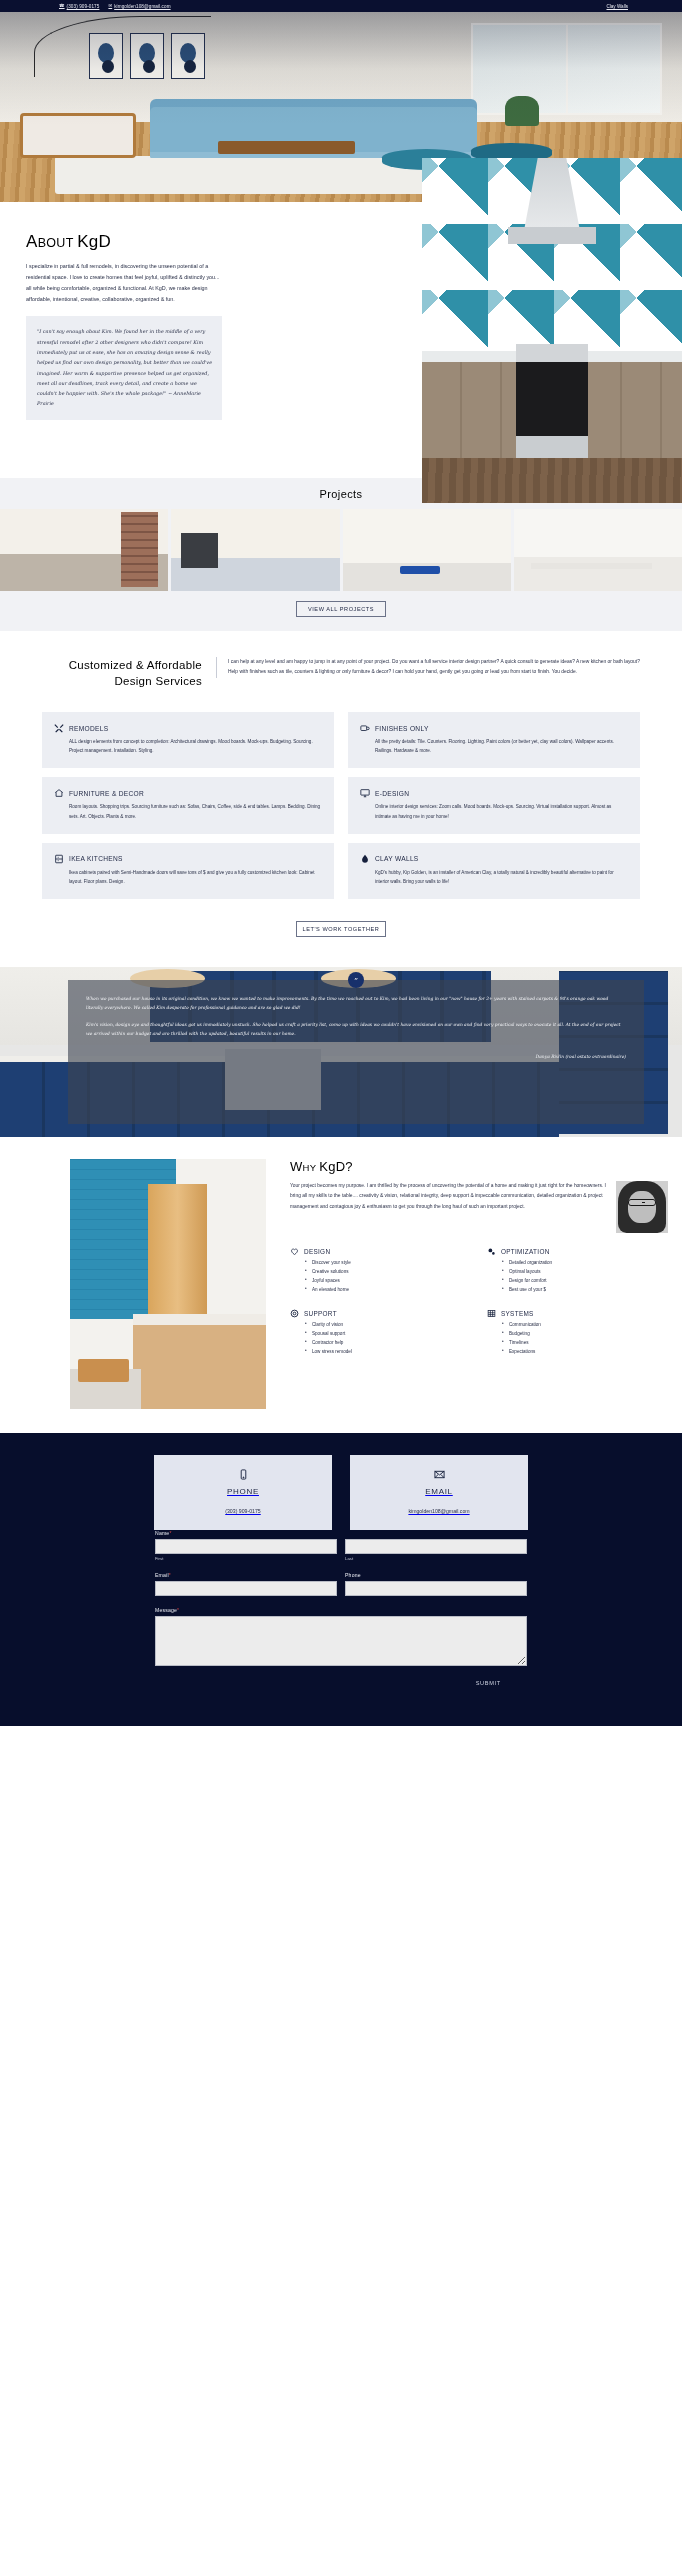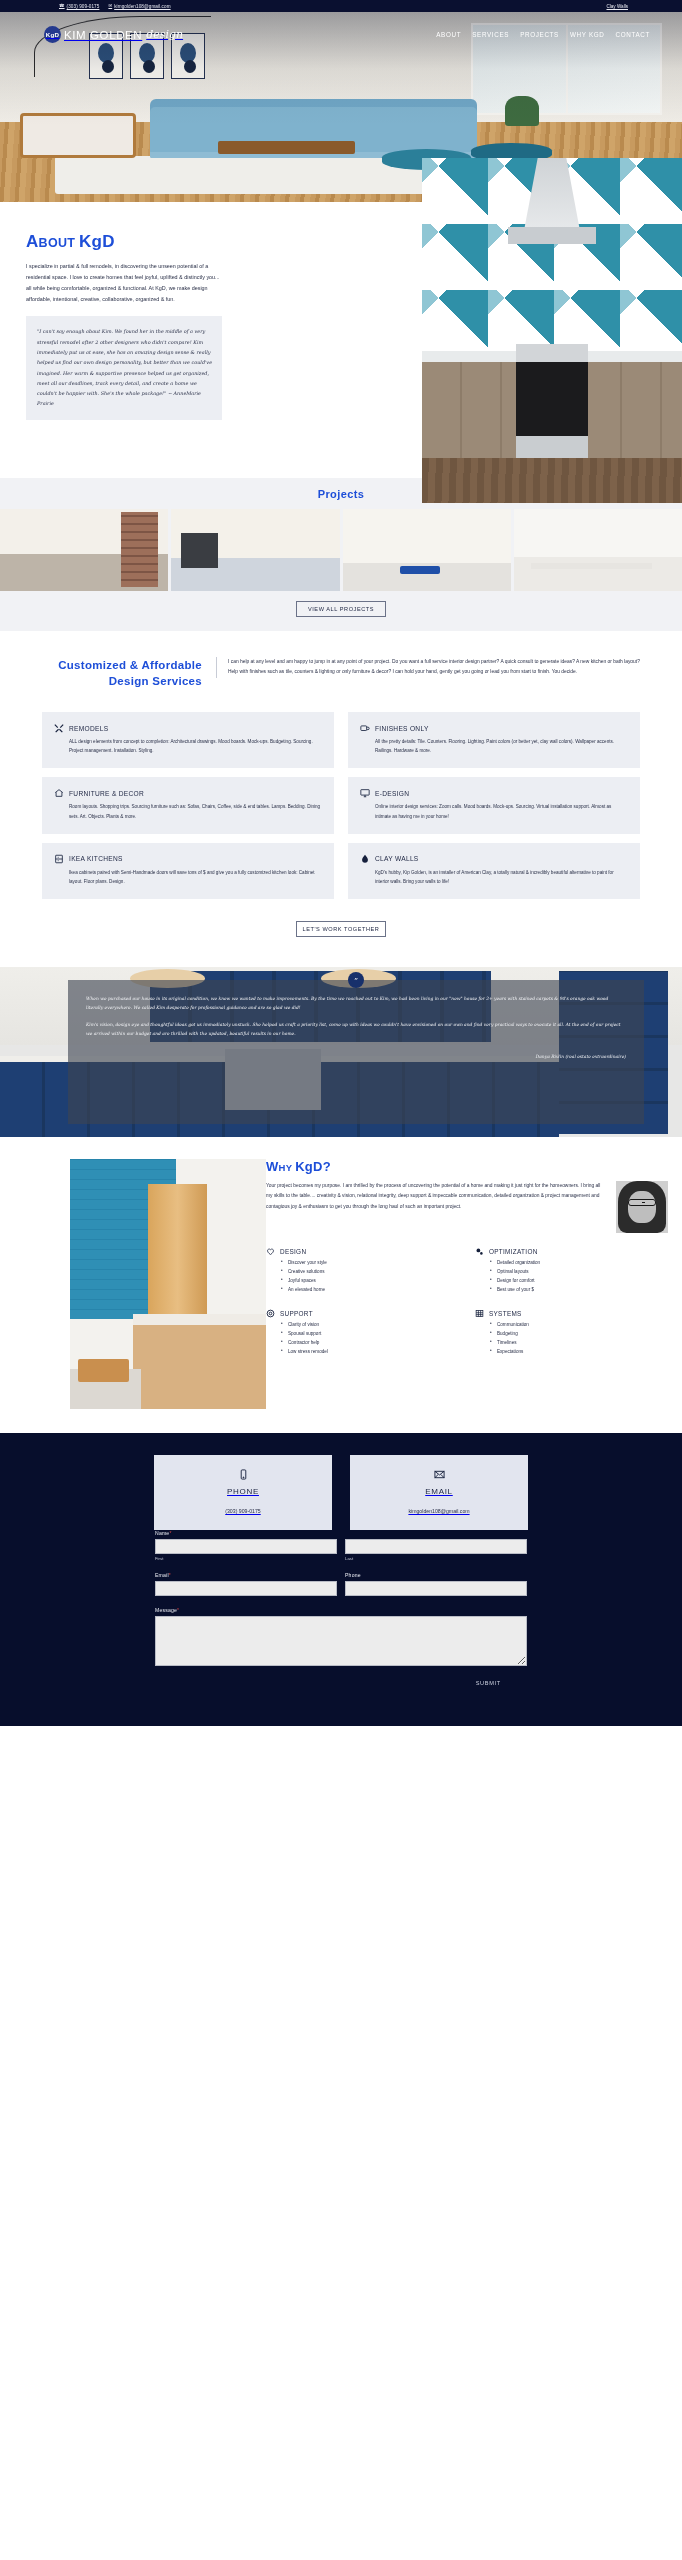--- a/index.html
+++ b/index.html
@@ -82,21 +82,21 @@
   .logo-text { color: #ffffff; font-size: 11.5px; letter-spacing: .6px; font-weight: 300; white-space: nowrap; }
   .logo-script { color: #ffffff; font-size: 11px; font-style: italic; font-family: "DejaVu Serif", serif; margin-left: 1px; }
   .nav { margin-left: auto; display: flex; gap: 11px; margin-right: 10px; }
   .nav a { color: #ffffff; font-size: 6.3px; letter-spacing: .65px; text-decoration: none; white-space: nowrap; }
 
   
   .about { position: relative; padding: 30px 0 58px 0; background:#fff; }
   .about-inner { width: 300px; margin-left: 26px; }
   .h-serif {
     font-family: "Liberation Sans", sans-serif;
-    font-weight: 700; color: #1d4ed8; letter-spacing: .3px;
+    font-weight: 400; color: #000000; letter-spacing: .3px;
   }
   .about-title { font-size: 17px; margin-bottom: 9px; }
   .about-title .sc { font-size: 12.5px; }
   .about-p { font-size: 5.4px; line-height: 2.05; color: #2a3048; width: 196px; }
   .quote-box {
     margin-top: 11px; width: 196px; background: #eceef3;
     padding: 10px 9px 11px 11px;
   }
   .quote-box p { font-size: 4.9px; line-height: 2.1; color: #2a3048; font-style: italic; font-family: "DejaVu Serif", serif; }
   .about-photo {
@@ -185,21 +185,21 @@
     font-family: "DejaVu Serif", serif;
   }
   .testi-card p {
     color: #f2f3f6; font-size: 4.4px; line-height: 2.0;
     font-style: italic; font-family: "DejaVu Serif", serif;
   }
   .testi-card p + p { margin-top: 8px; }
   .testi-author { color:#eef0f4; font-size:4.4px; font-style:italic; text-align:right; margin-top: 16px; font-family:"DejaVu Serif", serif;}
 
   
-  .why { background:#fff; padding: 22px 0 24px; display:flex; gap: 0; }
+  .why { background:#fff; padding: 22px 0 24px; display:flex; gap: 24px; }
   .why-photo { flex: 0 0 196px; margin-left: 70px; height: 250px; position:relative; overflow:hidden; }
   .wp-wall { position:absolute; inset:0; background:#f3f2ee; }
   .wp-tile { position:absolute; left:0; top:0; width:54%; height:64%;
     background: repeating-linear-gradient(0deg,#2f8fb5 0 9px,#2784ab 9px 10px),
                 repeating-linear-gradient(90deg, rgba(255,255,255,.25) 0 18px, rgba(0,0,0,.06) 18px 20px); }
   .wp-door { position:absolute; left:40%; top:10%; width:30%; height:56%;
     background: linear-gradient(90deg,#d9a55c,#e8be82,#cf9a54); }
   .wp-vanity { position:absolute; left:32%; top:62%; width:68%; height:38%;
     background: linear-gradient(180deg,#efece6 0 12%, #d8b182 12% 100%); }
   .wp-floor { position:absolute; left:0; top:84%; width:36%; height:16%; background:#dcd8d2; }
@@ -285,34 +285,20 @@
     <div class="hp-rug"></div>
     <div class="hp-sofa-back"></div>
     <div class="hp-sofa"></div>
     <div class="hp-chair"></div>
     <div class="hp-table"></div>
     <div class="hp-ottoman1"></div>
     <div class="hp-ottoman2"></div>
   </div>
   <div class="hero-scrim"></div>
 
-  <div class="hero-nav">
-    <a class="logo" href="#">
-      <span class="logo-badge">KgD</span>
-      <span class="logo-text">KIM GOLDEN</span>
-      <span class="logo-script">design</span>
-    </a>
-    <nav class="nav">
-      <a href="#">ABOUT</a>
-      <a href="#">SERVICES</a>
-      <a href="#">PROJECTS</a>
-      <a href="#">WHY KGD</a>
-      <a href="#">CONTACT</a>
-    </nav>
-  </div>
 </div>
 
 <section class="about">
   <div class="about-inner">
     <h2 class="h-serif about-title"><span>A</span><span class="sc">BOUT </span><span>KgD</span></h2>
     <p class="about-p">I specialize in partial &amp; full remodels, in discovering the unseen potential of a residential space. I love to create homes that feel joyful, uplifted &amp; distinctly you... all while being comfortable, organized &amp; functional. At KgD, we make design affordable, intentional, creative, collaborative, organized &amp; fun.</p>
     <div class="quote-box">
       <p>"I can't say enough about Kim. We found her in the middle of a very stressful remodel after 2 other designers who didn't compare! Kim immediately put us at ease, she has an amazing design sense &amp; really helped us find our own design personality, but better than we could've imagined. Her warm &amp; supportive presence helped us get organized, meet all our deadlines, track every detail, and create a home we couldn't be happier with. She's the whole package!"  ~ AnneMarie Prairie</p>
     </div>
   </div>

